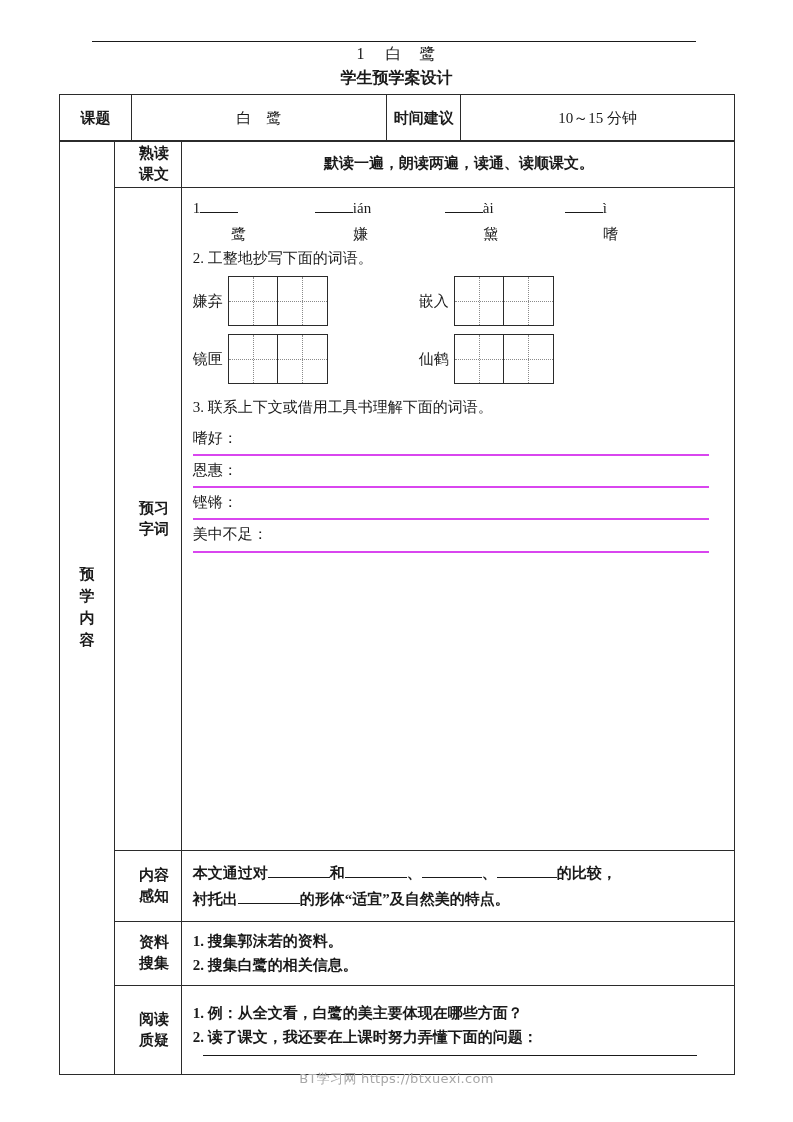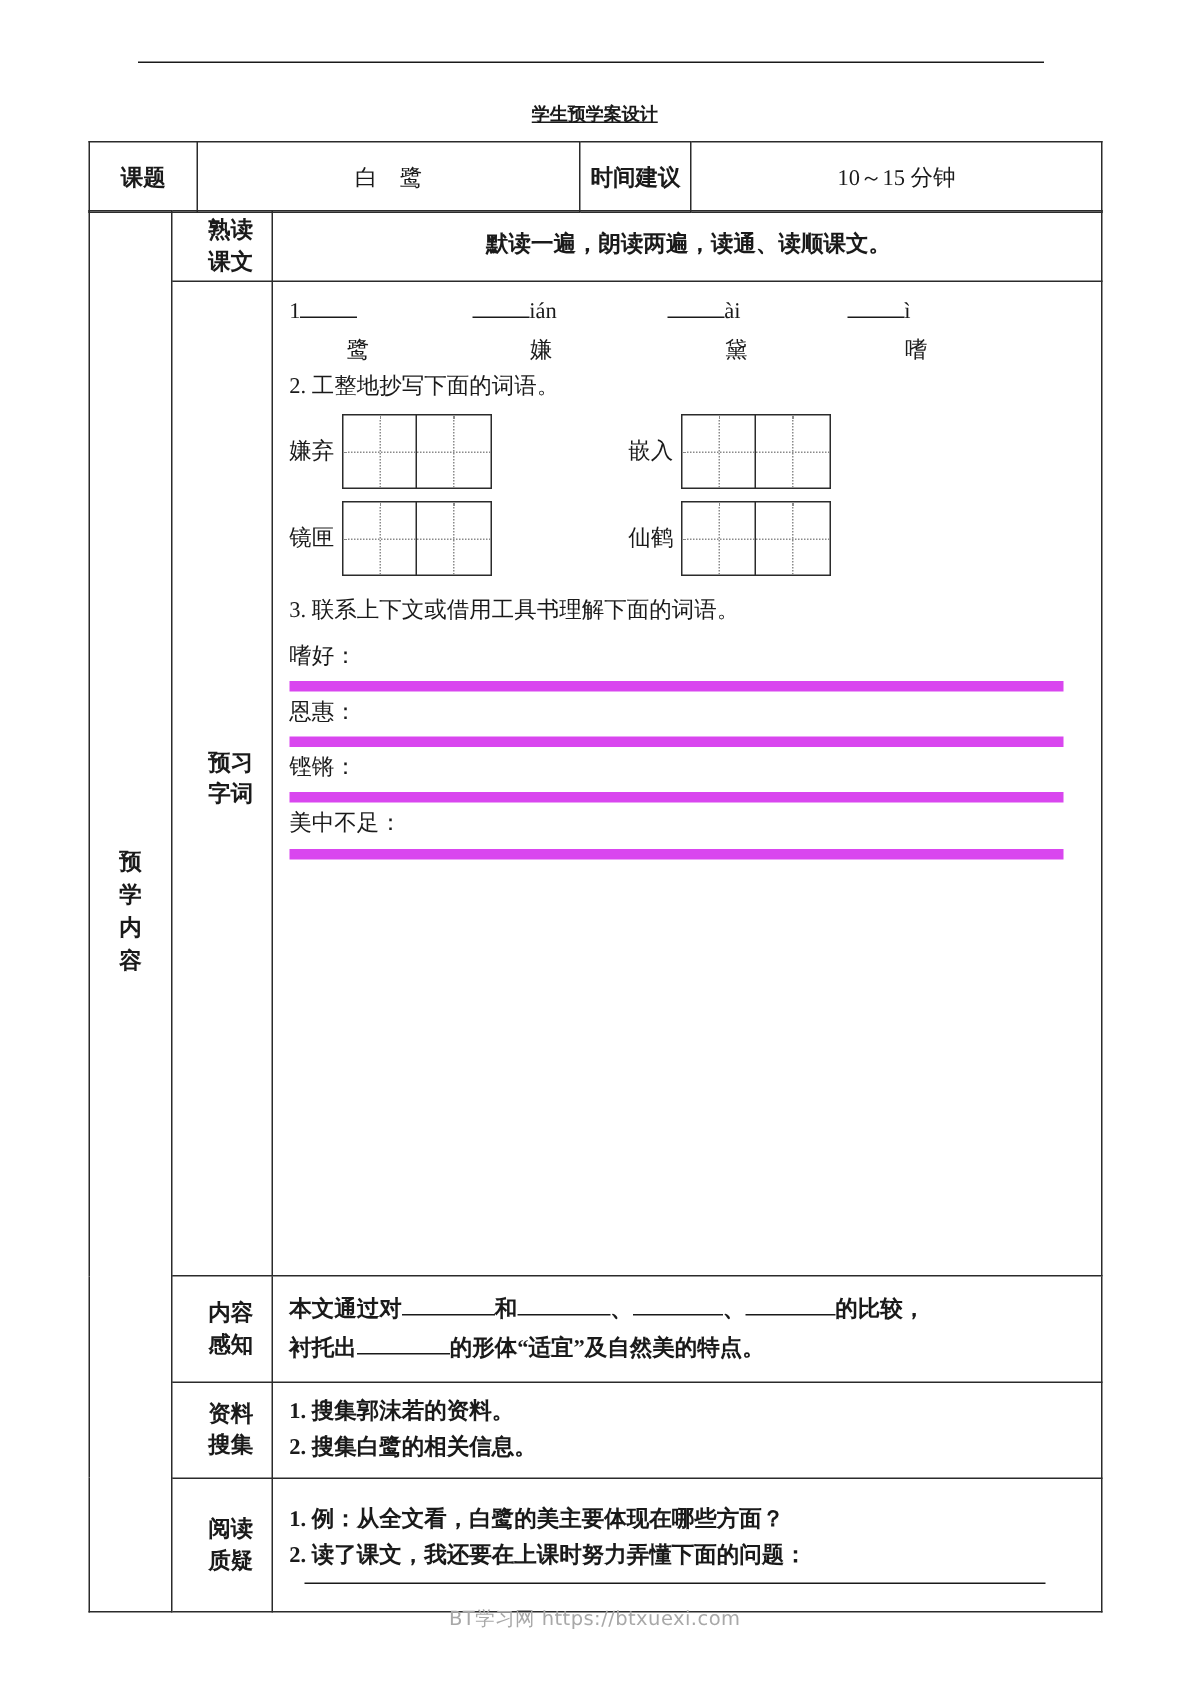--- a/index.html
+++ b/index.html
@@ -39,24 +39,23 @@
     text-align: center;
     font-size: 16px;
     letter-spacing: 1px;
     font-family: "Liberation Serif", serif;
   }
   .doc-subtitle {
     position: absolute;
     left: 0; top: 68px;
     width: 793px;
     text-align: center;
-    font-size: 12px;
+    font-size: 16px;
     font-weight: bold;
     font-family: "DejaVu Sans", sans-serif;
-    text-decoration: underline;
   }
 
   
   table {
     border-collapse: collapse;
     position: absolute;
   }
   td {
     border: 1px solid #2b2b2b;
     vertical-align: middle;
@@ -194,21 +193,21 @@
     top: 0; bottom: 0;
     left: 50%;
     border-left: 1px dotted #8a8a8a;
   }
 
   
   .vocab-item {
     font-size: 15px;
     padding-top: 3px;
     padding-bottom: 4px;
-    border-bottom: 7px solid #d946ef;
+    border-bottom: 2px solid #d946ef;
     width: 516px;
   }
   .vocab-item.first { padding-top: 1px; }
 
   .fill-text {
     font-size: 15px;
     line-height: 1.75;
   }
   .blank-u {
     display: inline-block;
@@ -243,20 +242,25 @@
     letter-spacing: 0.3px;
   }
 </style>
 </head>
 <body>
 
 <div class="page">
 
   <div class="top-rule"></div>
 
+  <div class="doc-title">
+    <span>1</span>
+    &nbsp;&nbsp;
+    <span>白　鹭</span>
+  </div>
   <div class="doc-subtitle">学生预学案设计</div>
 
   <table id="info-table">
     <tbody>
         <tr>
       <td class="cell-label" style="width:69px;margin-top:42px;">课题</td>
       <td class="cell-center" style="width:247px;">白　鹭</td>
       <td class="cell-label" style="width:71px;">时间建议</td>
       <td class="cell-center" style="width:265px;">10～15 分钟</td>
     </tr>

